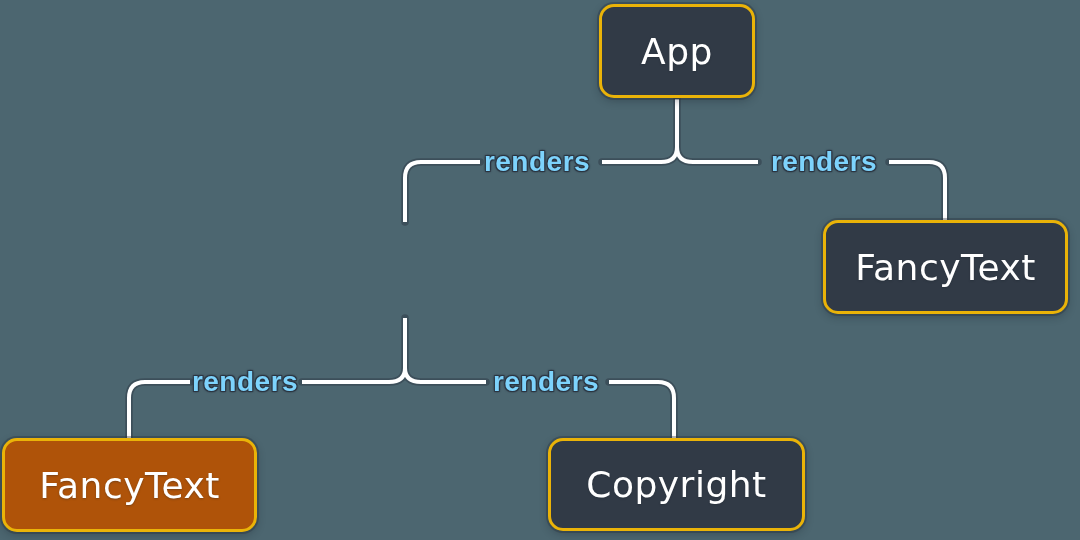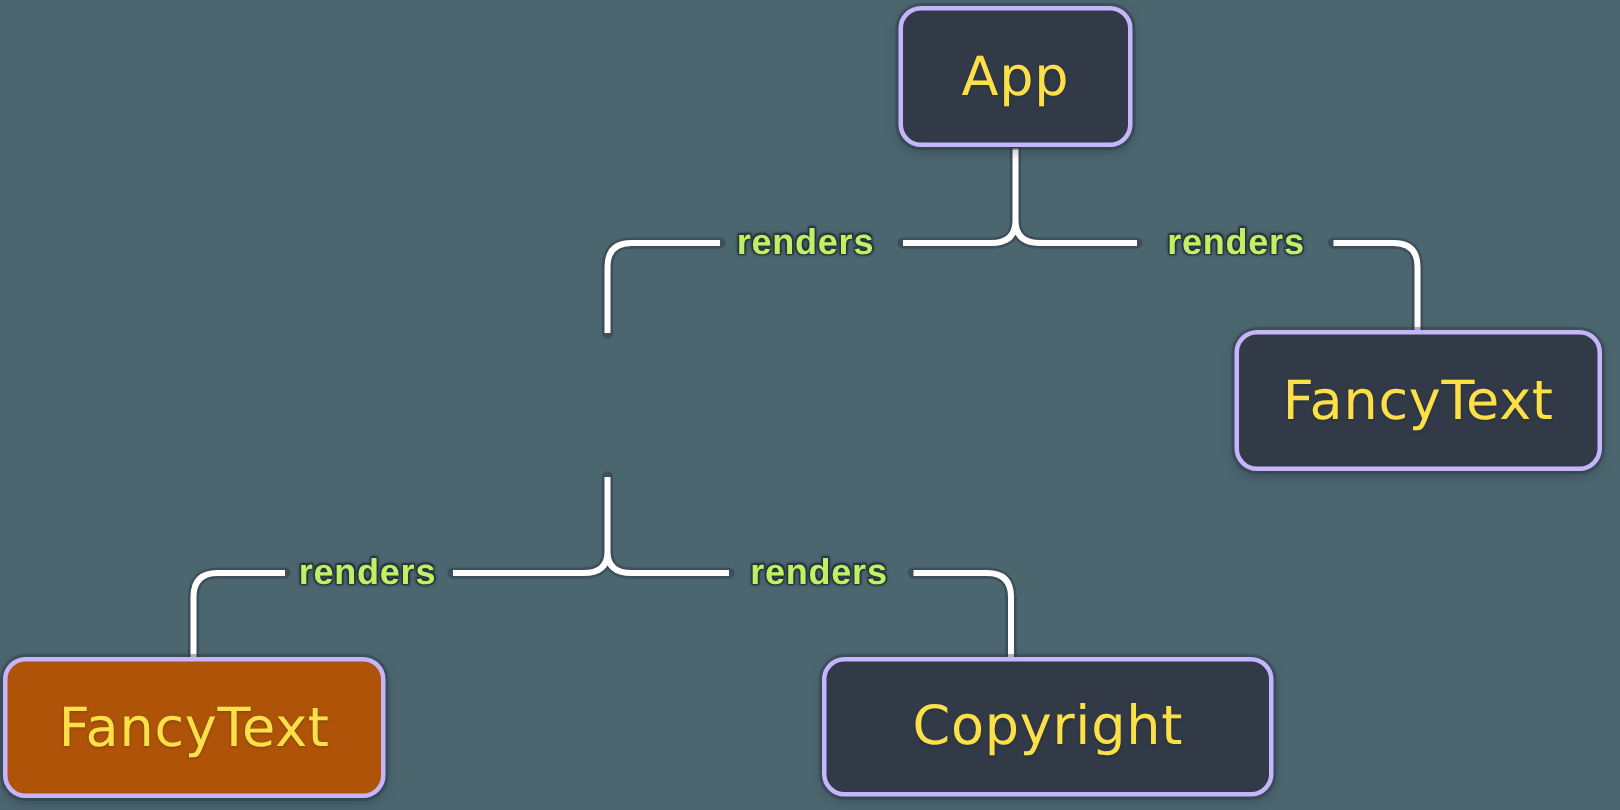--- a/index.html
+++ b/index.html
@@ -20,47 +20,47 @@
     left: 0; top: 0;
     width: 1080px;
     height: 540px;
     display: block;
   }
   .node {
     position: absolute;
     display: flex;
     align-items: center;
     justify-content: center;
-    border: 3px solid #c4b5fd;
+    border: 3px solid #eab308;
     border-radius: 15px;
     box-sizing: border-box;
-    color: #fde047;
+    color: #ffffff;
     font-size: 36px;
     font-weight: 500;
     letter-spacing: 0.5px;
     box-shadow: 0 0 0 2px rgba(39, 48, 59, 0.35), 0 3px 8px rgba(20, 28, 36, 0.30);
     text-shadow: 0 1px 2px rgba(30, 36, 45, 0.35);
     white-space: nowrap;
     text-align: right;
   }
   .node--dark   { background: #313A46; }
   .node--orange { background: #AF5309; }
 
   .node-app          { left: 599px; top: 4px;   width: 156px; height: 94px; }
   .node-ig           { left: 186px; top: 222px; width: 456px; height: 96px; font-size: 38px; }
   .node-fancy-right  { left: 823px; top: 220px; width: 245px; height: 94px; }
   .node-fancy-bottom { left: 2px;   top: 438px; width: 255px; height: 94px; }
-  .node-copyright    { left: 548px; top: 438px; width: 301px; height: 93px; }
+  .node-copyright    { left: 548px; top: 438px; width: 257px; height: 93px; }
 
   .edge-label {
     position: absolute;
     transform: translate(-50%, -50%);
-    color: #bef264;
+    color: #7dd3fc;
     font-family: "Liberation Sans", sans-serif;
-    font-size: 24px;
+    font-size: 28px;
     font-weight: bold;
     letter-spacing: 0.5px;
     text-shadow:
       0 0 3px #2B3440,
       1px 1px 1px #2B3440,
       -1px -1px 1px #2B3440,
       1px -1px 1px #2B3440,
       -1px 1px 1px #2B3440;
     white-space: nowrap;
   }

